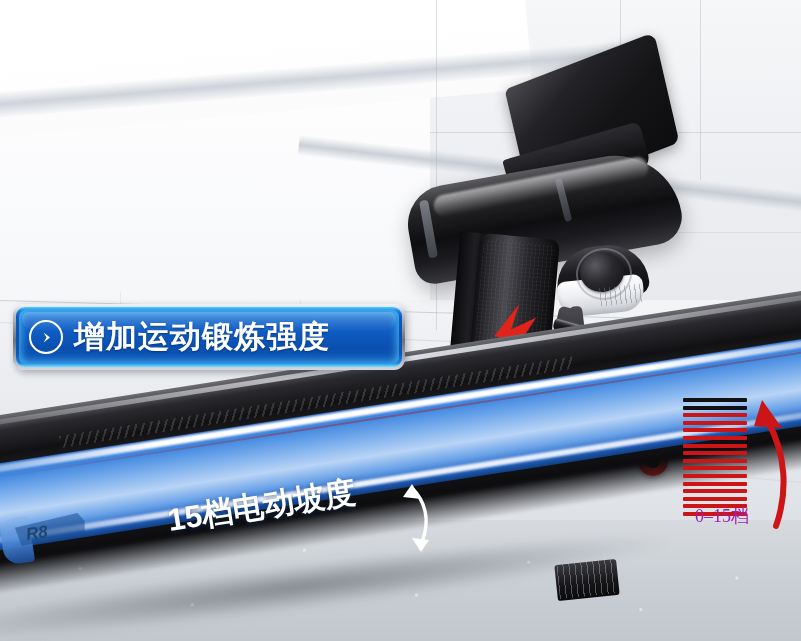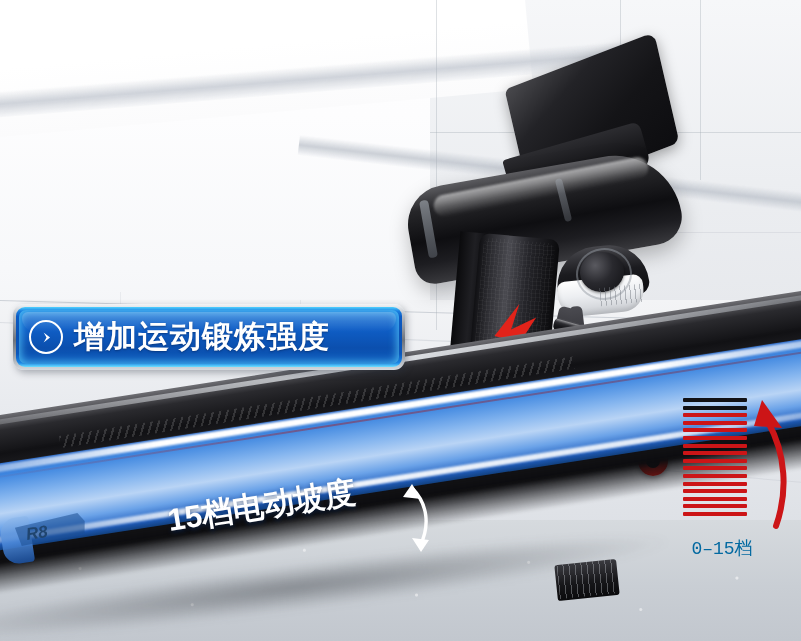--- a/index.html
+++ b/index.html
@@ -380,24 +380,24 @@
     text-shadow:0 1px 2px rgba(0,30,80,.5);
   }
 
   
   .gauge{
     position:absolute;left:683px;top:398px;width:64px;height:118px;
     display:flex;flex-direction:column;justify-content:space-between;
   }
   .gauge-bar{width:100%;height:4px;border-radius:1px;}
   .gauge-label{
-    position:absolute;left:676px;top:536px;width:92px;
+    position:absolute;left:676px;top:504px;width:92px;
     text-align:center;
-    font-size:18px;color:#0369a1;
-    font-family:Liberation Mono, monospace;
+    font-size:18px;color:#a21caf;
+    font-family:Liberation Serif, serif;
   }
   .red-arrow{position:absolute;left:742px;top:392px;width:58px;height:140px;}
 </style>
 </head>
 <body>
 
 <div id="stage">
 
   <div class="bg-base"></div>
   <div class="wall-right"></div>

